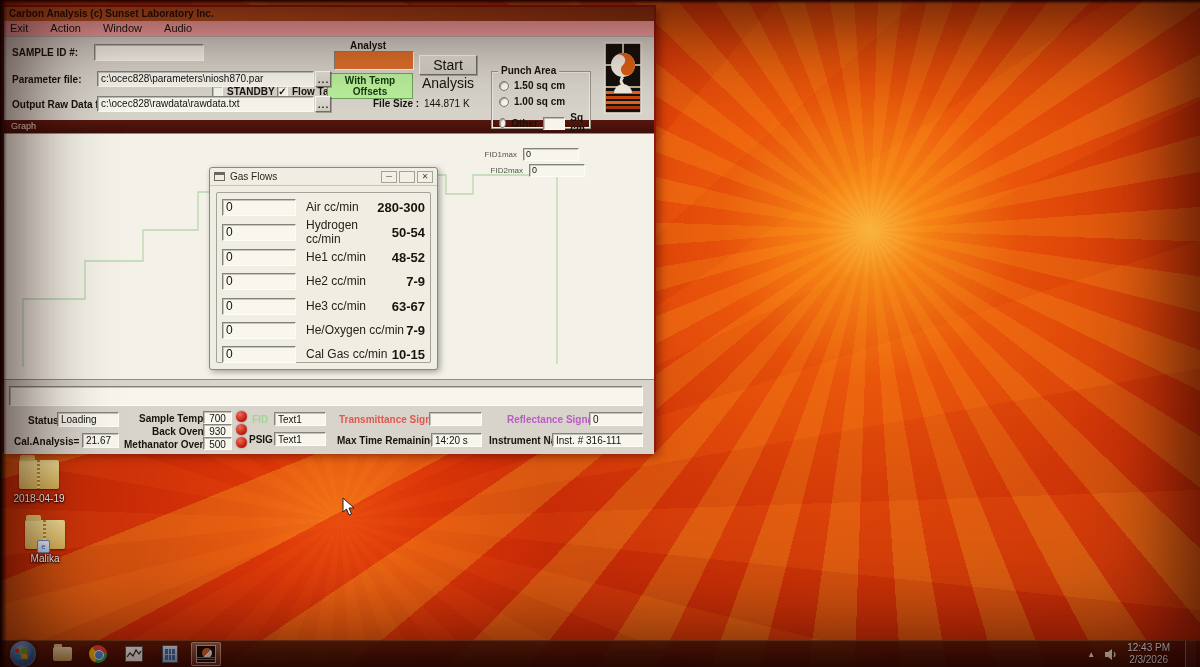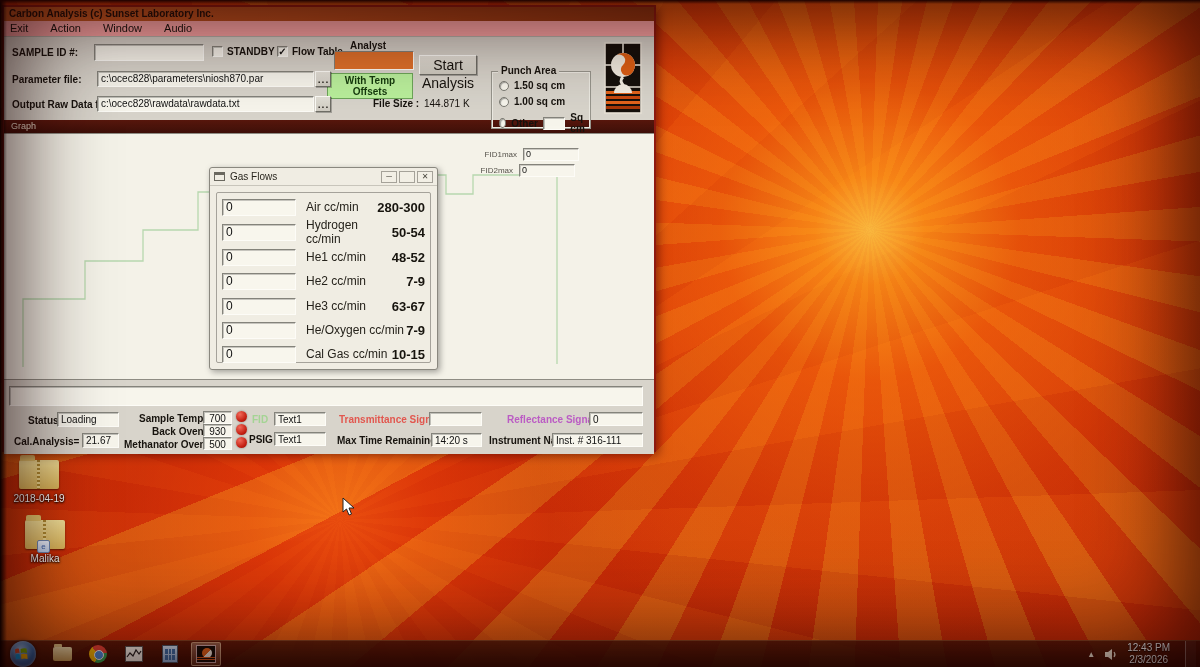--- a/index.html
+++ b/index.html
@@ -44,21 +44,21 @@
 
   
   .formpanel{position:relative;height:83px;background:#d8d4cb;font-size:10px;color:#17130e;}
   .lbl{position:absolute;font-weight:bold;white-space:nowrap;}
   .tb{position:absolute;background:#f7f5ec;border:1px solid;border-color:#84837b #fdfcf7 #fdfcf7 #84837b;
     box-shadow:inset 1px 1px 0 rgba(0,0,0,.22);font-size:10px;padding:1px 3px;color:#111;
     white-space:nowrap;overflow:hidden;}
   .btn{position:absolute;background:linear-gradient(#e4e1d8,#cfcbc1);border:1px solid;
     border-color:#fdfcf7 #6f6e66 #6f6e66 #fdfcf7;box-shadow:1px 1px 0 rgba(0,0,0,.25);
     font-size:14px;text-align:center;color:#17130e;}
-  .chk{position:absolute;display:flex;align-items:center;gap:4px;font-weight:bold;}
+  .chk{position:absolute;display:flex;align-items:center;gap:4px;font-weight:bold;margin-top:40px;}
   .chk .box{width:11px;height:11px;background:#f7f5ec;border:1px solid;
     border-color:#84837b #fdfcf7 #fdfcf7 #84837b;box-shadow:inset 1px 1px 0 rgba(0,0,0,.2);
     font-size:10px;line-height:9px;text-align:center;color:#111;}
   .radio-row{display:flex;align-items:center;gap:5px;font-weight:bold;margin-bottom:5px;}
   .rad{width:10px;height:10px;border-radius:50%;background:#f7f5ec;border:1px solid #7b7a72;
     box-shadow:inset 1px 1px 1px rgba(0,0,0,.35);}
   .groupbox{position:absolute;border:1px solid #97958c;box-shadow:inset 0 0 0 1px #eceae2;}
   .groupbox .gtitle{position:absolute;top:-7px;left:6px;background:#d8d4cb;padding:0 3px;font-weight:bold;}
   .analyst-box{position:absolute;background:#e0712b;border:1px solid;border-color:#84837b #fdfcf7 #fdfcf7 #84837b;}
   .green-tag{position:absolute;background:#baf09c;border:1px solid #6da659;font-weight:bold;
@@ -241,21 +241,21 @@
 
   <div class="graph-area">
     <svg width="643" height="246" style="position:absolute;left:4px;top:0;">
       <polyline fill="none" stroke="#b7d7ae" stroke-width="1.3" points="15,233 15,165 77,165 77,127 135,127 135,96 190,96 190,58 225,58 225,41 438,41 438,60 465,60 465,41 549,41 549,230"></polyline>
     </svg>
 
     <div class="fid-row" style="right:75px;top:14px;">
       <span>FID1max</span>
       <span class="fid-tb">0</span>
     </div>
-    <div class="fid-row" style="right:79px;top:30px;">
+    <div class="fid-row" style="right:69px;top:30px;">
       <span>FID2max</span>
       <span class="fid-tb">0</span>
     </div>
 
     <div class="gasflows">
       <div class="gf-title">
         <span class="gf-ic"></span>
         <span class="gf-name">Gas Flows</span>
         <span class="gf-btn">─</span>
         <span class="gf-btn" style="color:#b8b5aa;"></span>

